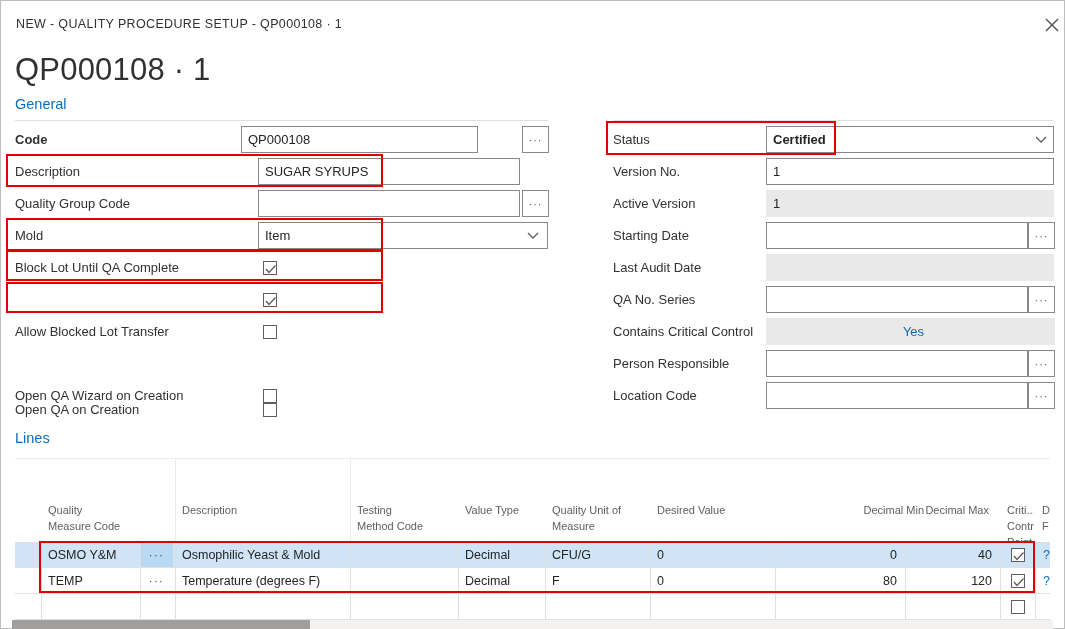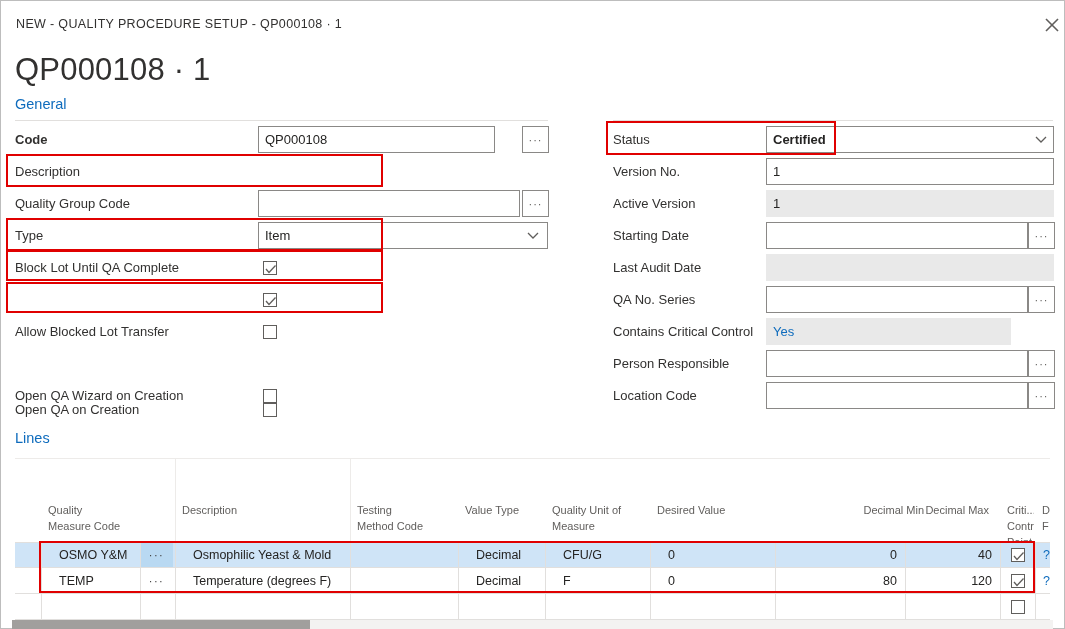--- a/index.html
+++ b/index.html
@@ -98,21 +98,21 @@
     overflow:hidden;
   }
   .ghead.num { text-align:right; }
   .gsep { position:absolute; top:0; width:1px; height:84px; background:#edebe9; }
 
   .grow { position:absolute; left:0; width:1035px; height:26px; }
   .grow.sel { background:#cfe4f7; }
   .grow.alt { background:#ffffff; }
   .gcell {
     position:absolute; top:0; height:26px; line-height:26px;
-    font-size:12.5px; color:#252423; padding-left:18px;
+    font-size:12.5px; color:#252423; padding-left:7px;
     white-space:nowrap; overflow:hidden;
   }
   .gcell.num { text-align:right; padding-right:8px; padding-left:0; }
   .gline-v { position:absolute; top:0; width:1px; height:26px; background:#e1dfdd; }
   .gline-h { position:absolute; left:0; width:1035px; height:1px; background:#e1dfdd; }
 
   .selbar { position:absolute; left:0; top:0; width:26px; height:26px; background:#cfe4f7; }
   .drill {
     position:absolute; top:0; width:33px; height:26px; cursor:pointer;
     text-align:center; line-height:26px; font-size:11px; letter-spacing:1.5px; color:#3b3a39;
@@ -142,37 +142,38 @@
 
 <div class="page-title">QP000108 · 1</div>
 
 <div class="section-head" id="sec-general">General</div>
 <div class="hrule" id="rule-left"></div>
 <div class="hrule" id="rule-right"></div>
 
 <div id="left-fields">
     <div class="frow" style="left: 15px; top: 126px; width: 533px;">
       <div class="flabel" style="width: 245px; font-weight: bold;">Code</div>
-      <div class="fbox" style="left: 243px; width: 237px;">QP000108</div>
+      <div class="fbox" style="left: 226px; width: 237px;">QP000108</div>
       <div class="assist" style="left: 507px;">
         <span class="dots">···</span>
       </div>
     </div>
     <div class="frow" style="left: 15px; top: 158px; width: 533px;">
       <div class="flabel" style="width: 245px;">Description</div>
+      <div class="fbox" style="left: 243px; width: 262px;">SUGAR SYRUPS</div>
     </div>
     <div class="frow" style="left: 15px; top: 190px; width: 533px;">
       <div class="flabel" style="width: 245px;">Quality Group Code</div>
       <div class="fbox" style="left: 243px; width: 262px;"></div>
       <div class="assist" style="left: 507px;">
         <span class="dots">···</span>
       </div>
     </div>
     <div class="frow" style="left: 15px; top: 222px; width: 533px;">
-      <div class="flabel" style="width: 245px;">Type</div>
+      <div class="flabel" style="width: 245px;">Mold</div>
       <div class="fbox" style="left: 243px; width: 290px;">Item</div>
       <div class="chev" style="left: 505px;">
         <svg width="12" height="7" viewBox="0 0 12 7">
           <polyline points="1,1 6,6 11,1" fill="none" stroke="#605e5c" stroke-width="1.3"></polyline>
         </svg>
       </div>
     </div>
     <div class="frow" style="left: 15px; top: 254px; width: 533px;">
       <div class="flabel" style="width: 245px;">Block Lot Until QA Complete</div>
       <div class="cbx" style="left: 248px; top: 7px;">
@@ -232,21 +233,21 @@
     </div>
     <div class="frow" style="left: 613px; top: 286px; width: 442px;">
       <div class="flabel" style="width: 150px;">QA No. Series</div>
       <div class="fbox" style="left: 153px; width: 262px;"></div>
       <div class="assist" style="left: 415px;">
         <span class="dots">···</span>
       </div>
     </div>
     <div class="frow" style="left: 613px; top: 318px; width: 442px;">
       <div class="flabel" style="width: 150px;">Contains Critical Control</div>
-      <div class="fbox readonly link" style="left: 153px; width: 245px;">Yes</div>
+      <div class="fbox readonly link" style="left: 153px; width: 289px; text-align: center;">Yes</div>
     </div>
     <div class="frow" style="left: 613px; top: 350px; width: 442px;">
       <div class="flabel" style="width: 150px;">Person Responsible</div>
       <div class="fbox" style="left: 153px; width: 262px;"></div>
       <div class="assist" style="left: 415px;">
         <span class="dots">···</span>
       </div>
     </div>
     <div class="frow" style="left: 613px; top: 382px; width: 442px;">
       <div class="flabel" style="width: 150px;">Location Code</div>

